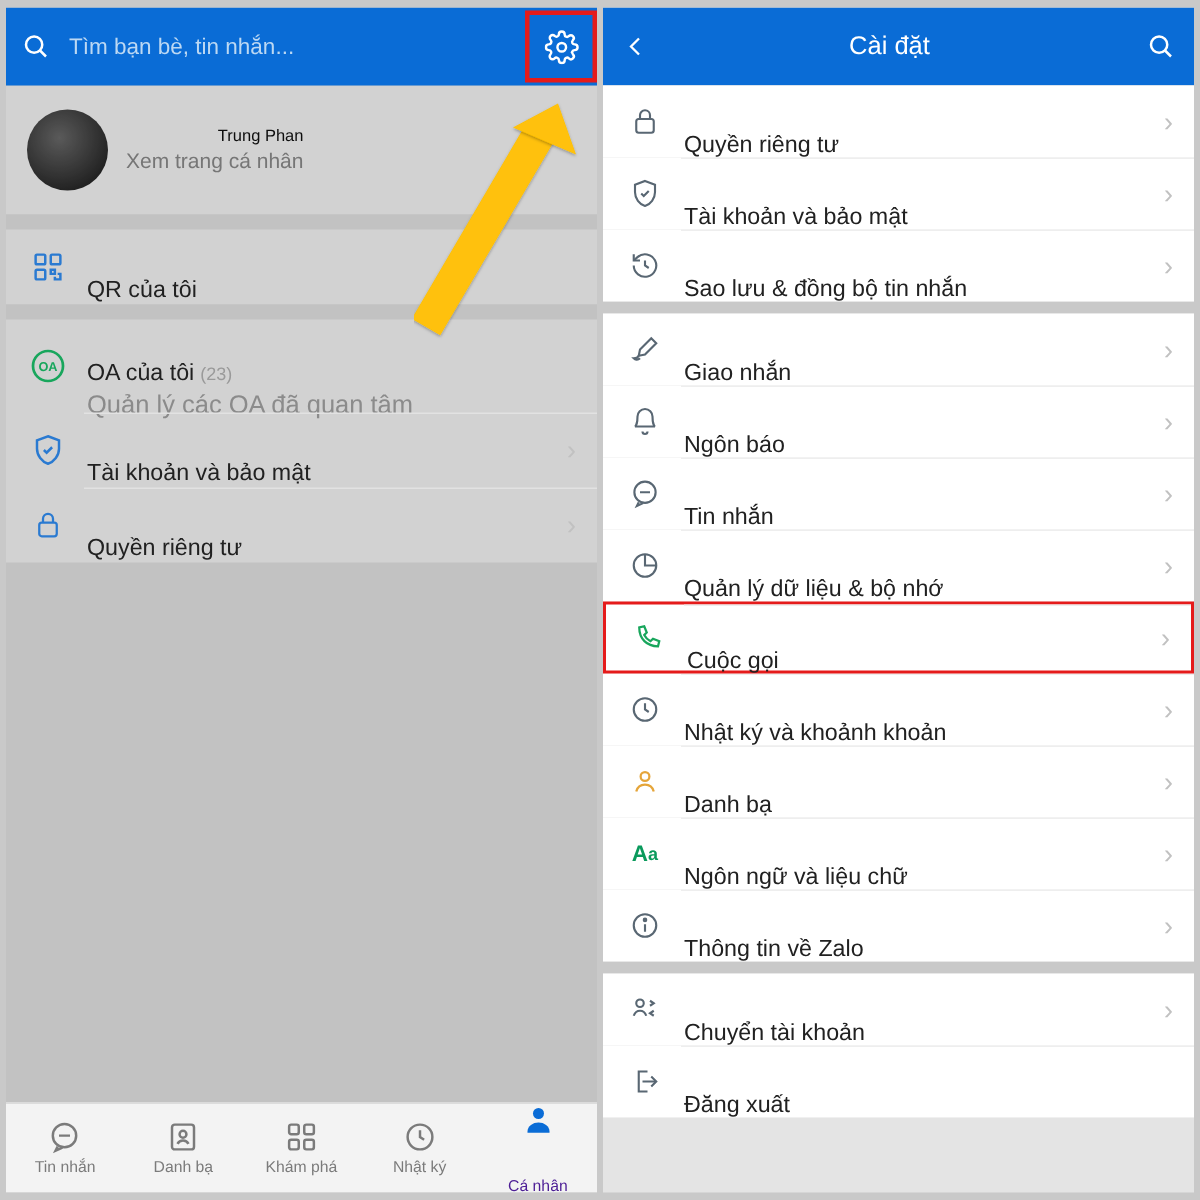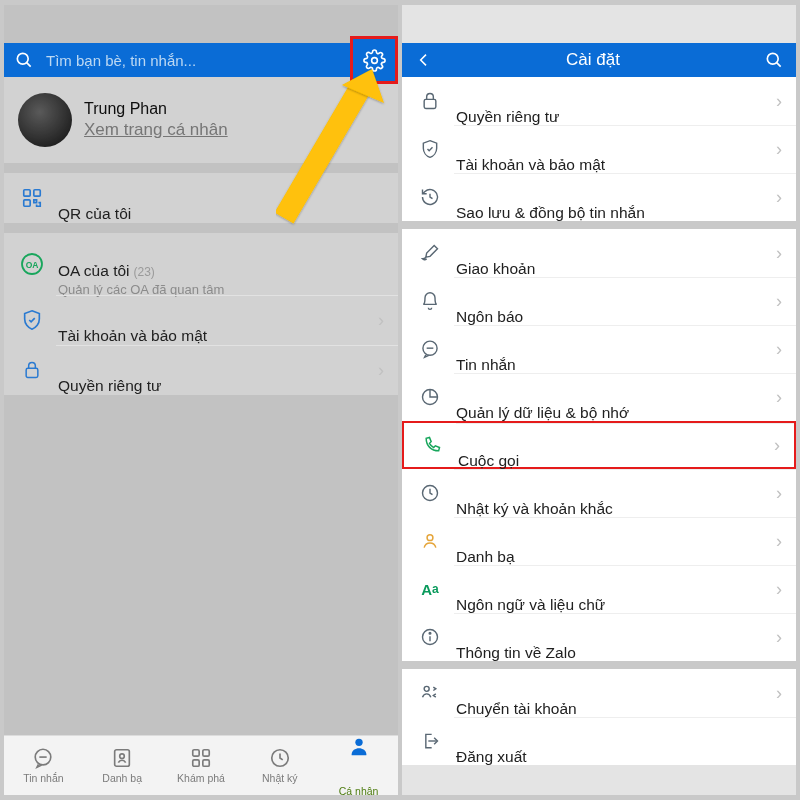--- a/index.html
+++ b/index.html
@@ -1,58 +1,58 @@
 <!DOCTYPE html>
 <html><head>
 <meta charset="utf-8">
 <style>
   * { box-sizing: border-box; margin: 0; padding: 0; font-family: -apple-system, Helvetica, Arial, sans-serif; }
   body { width: 800px; height: 800px; background: #c9c9c9; display: flex; position: relative; }
   .pane { width: 395px; height: 790px; background: #e4e4e4; position: relative; overflow: hidden; }
   .left-pane { margin: 5px 2px 5px 4px; }
   .right-pane { margin: 5px 4px 5px 2px; }
   .overlay { position: absolute; inset: 0; background: rgba(0,0,0,0.15); pointer-events: none; }
-  .header { height: 34px; background: #0a6cd6; display: flex; align-items: center; padding: 0 8px; color: #fff; position: relative; margin-top: 38px; }
+  .header { height: 52px; background: #0a6cd6; display: flex; align-items: center; padding: 0 8px; color: #fff; position: relative; }
   .search-icon { width: 24px; height: 24px; display: flex; align-items: center; justify-content: center; }
   .search-ph { flex: 1; margin-left: 10px; font-size: 15px; color: #bcd8f3; }
   .gear-wrap { width: 48px; height: 48px; display: flex; align-items: center; justify-content: center; margin-right: -8px; position: relative; z-index: 20; }
   .gear-wrap.hl { border: 3px solid #e51b1b; background: #0a6cd6; }
   .back-btn { width: 28px; display: flex; align-items: center; justify-content: center; }
   .header-title { position: absolute; left: 0; right: 12px; text-align: center; font-size: 17px; color: #fff; }
   .header-search-right { position: absolute; right: 10px; }
 
   .profile-row { display: flex; align-items: center; padding: 16px 14px; background: #f7f7f7; }
   .avatar { width: 54px; height: 54px; border-radius: 50%; background: radial-gradient(circle at 40% 35%, #6a6a6a 0%, #3a3a3a 55%, #111 100%); }
   .profile-txt { margin-left: 12px; }
-  .profile-name { font-size: 16px; color: #111; }
-  .profile-sub { font-size: 17px; color: #8b8b8b; margin-top: 2px; text-decoration: underline; }
+  .profile-name { font-size: 11px; color: #111; text-align: right; }
+  .profile-sub { font-size: 14px; color: #8b8b8b; margin-top: 2px; }
 
   .gap { height: 10px; background: #e4e4e4; }
   .list { background: #f7f7f7; }
   .row { display: flex; align-items: center; padding: 0 14px; height: 50px; position: relative; }
   .row.tall { height: 62px; justify-content: space-between; }
   .row.short { height: 48px; }
   .row + .row::before { content: ""; position: absolute; top: 0; left: 52px; right: 0; height: 1px; background: #e2e2e2; }
   .ricon { width: 28px; height: 28px; display: flex; align-items: center; justify-content: center; flex-shrink: 0; }
   .rtxt { margin-left: 12px; flex: 1; }
   .rl1 { font-size: 15.5px; color: #212121; display: flex; align-items: baseline; gap: 4px; margin-top: 31px; }
-  .rl2 { font-size: 13px; color: #8b8b8b; margin-top: 2px; }
+  .rl2 { font-size: 17px; color: #8b8b8b; margin-top: 2px; }
   .count { color: #9a9a9a; font-size: 12px; }
   .chev { color: #c1c1c1; font-size: 18px; }
 
   .right-pane .row { background: #fff; }
   .right-pane .list { background: #fff; }
   .right-pane .row + .row::before { left: 52px; background: #eee; }
   .right-pane .row.hl { background: #fff; border: 2.5px solid #e51b1b; z-index: 30; position: relative; }
   .right-pane .list { position: relative; }
   .rsection + .rsection::before { content:""; display:block; height:8px; background:#ededed; }
 
   .tabbar { position: absolute; bottom: 0; left: 0; right: 0; height: 60px; background: #f3f3f3; border-top: 1px solid #dcdcdc; display: flex; }
   .tab { flex: 1; display: flex; flex-direction: column; align-items: center; justify-content: center; gap: 3px; color: #7b7b7b; }
-  .tab.active { color: #4d7c0f; gap: 28px; }
+  .tab.active { color: #4c1d95; gap: 28px; }
   .tab-label { font-size: 10.5px; }
   .ticon { width: 22px; height: 22px; display: flex; align-items: center; justify-content: center; }
 
   .arrow { position: absolute; left: 250px; top: 58px; z-index: 50; pointer-events: none; }
 
   .aa-icon { font-weight: 700; color: #0a9a5c; font-size: 15px; }
   .aa-icon .small-a { font-size: 12px; }
 </style>
 </head>
 <body>
@@ -265,21 +265,21 @@
     </div>
     <div class="rsection">
       <div class="row short">
         <span class="ricon">
             <svg width="20" height="20" viewBox="0 0 24 24" fill="none" stroke="#596773" stroke-width="1.7">
               <path d="M17 3l4 4-9 9-5 1 1-5 9-9z"></path>
               <path d="M7 17c-1 2-3 2-4 2 1 1 3 2 5 0"></path>
             </svg>
           </span>
         <div class="rtxt">
-            <div class="rl1">Giao khoản</div>
+            <div class="rl1">Giao nhắn</div>
           </div>
         <span class="chev">›</span>
       </div>
       <div class="row short">
         <span class="ricon">
             <svg width="20" height="20" viewBox="0 0 24 24" fill="none" stroke="#596773" stroke-width="1.7">
               <path d="M6 8a6 6 0 0 1 12 0c0 7 2 8 2 8H4s2-1 2-8"></path>
               <path d="M10 20a2 2 0 0 0 4 0"></path>
             </svg>
           </span>
@@ -325,21 +325,21 @@
         <span class="chev">›</span>
       </div>
       <div class="row short">
         <span class="ricon">
             <svg width="20" height="20" viewBox="0 0 24 24" fill="none" stroke="#596773" stroke-width="1.7">
               <circle cx="12" cy="12" r="9"></circle>
               <path d="M12 7v5l3 2"></path>
             </svg>
           </span>
         <div class="rtxt">
-            <div class="rl1">Nhật ký và khoản khắc</div>
+            <div class="rl1">Nhật ký và khoảnh khoản</div>
           </div>
         <span class="chev">›</span>
       </div>
       <div class="row short">
         <span class="ricon">
             <svg width="20" height="20" viewBox="0 0 24 24" fill="none" stroke="#e5a53a" stroke-width="1.8">
               <circle cx="12" cy="8" r="3.5"></circle>
               <path d="M5 20c1-4 4-5.5 7-5.5s6 1.5 7 5.5"></path>
             </svg>
           </span>

